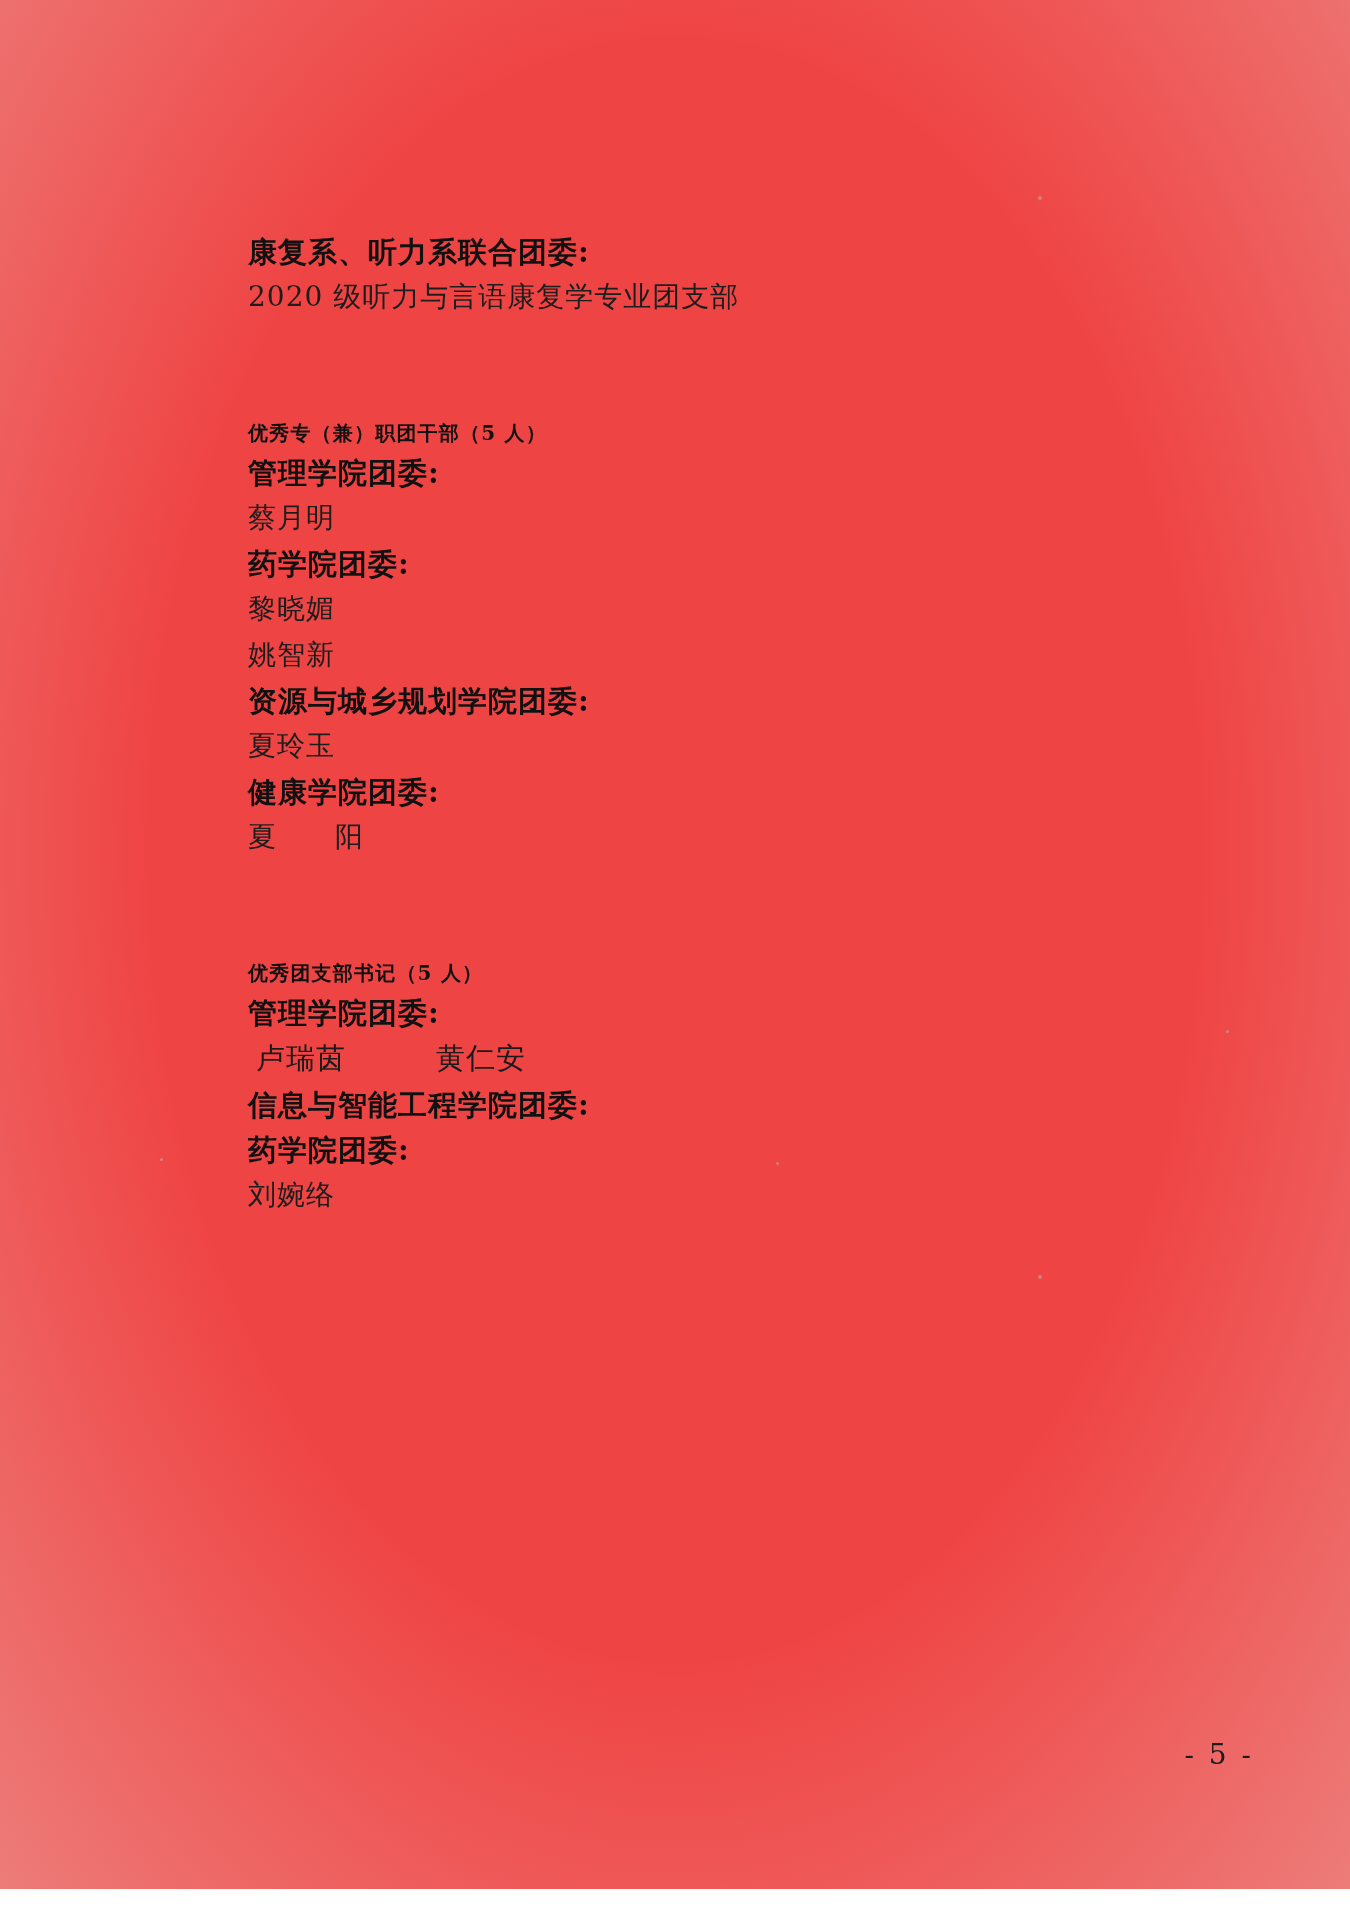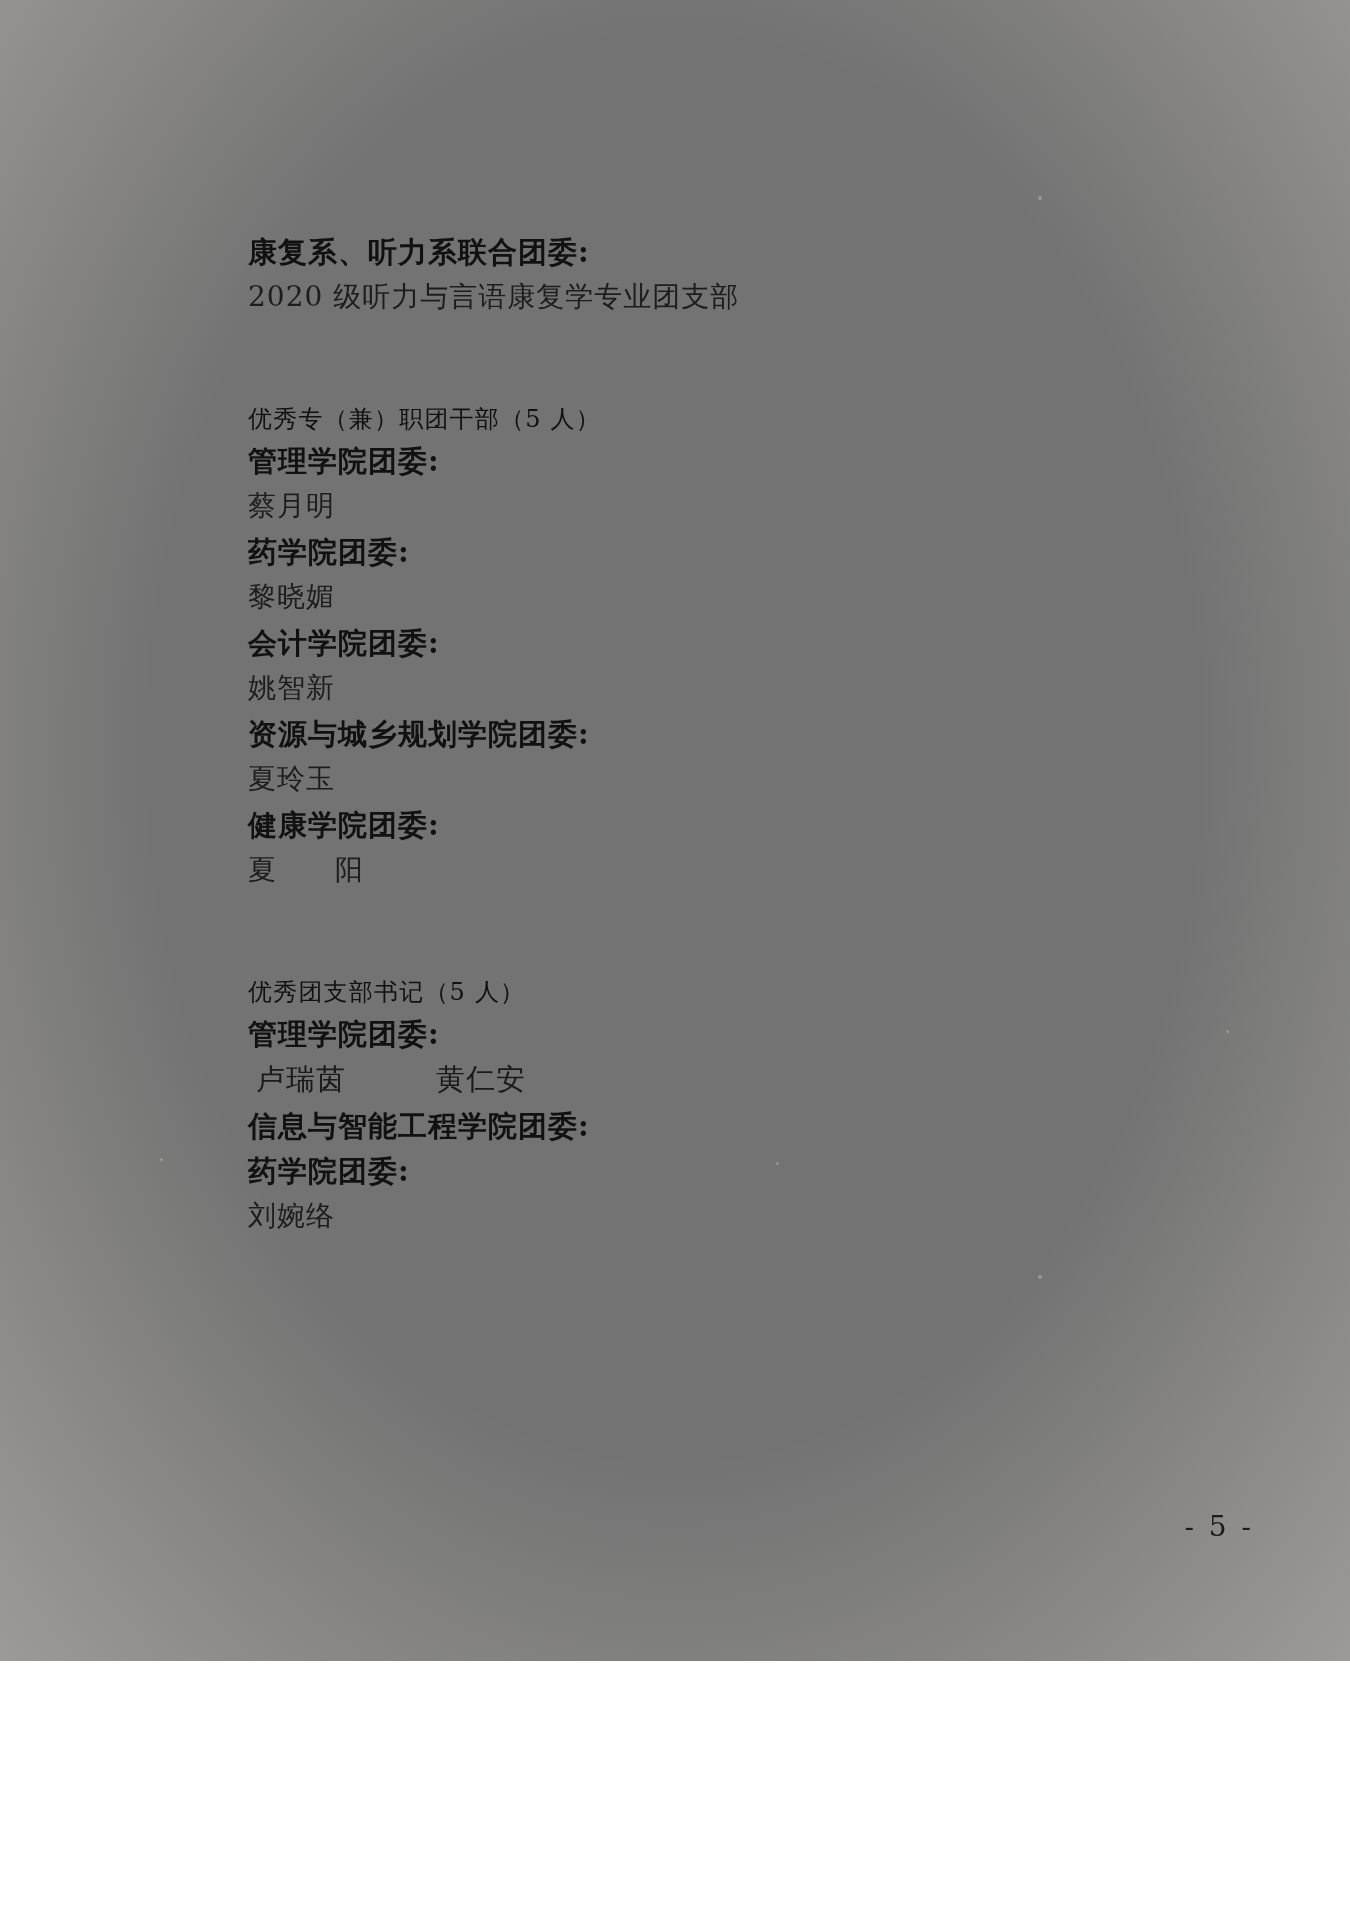--- a/index.html
+++ b/index.html
@@ -3,22 +3,22 @@
 <meta charset="utf-8">
 <style>
   html, body {
     margin: 0;
     padding: 0;
     background: #ffffff;
   }
   .page {
     position: relative;
     width: 1350px;
-    height: 1661px;
-    background: #737373;
+    height: 1889px;
+    background: #ef4444;
     overflow: hidden;
     font-family: "DejaVu Serif", serif;
     color: #1a1a1a;
   }
   
   .scan-tint {
     position: absolute;
     inset: 0;
     background:
       radial-gradient(ellipse at 50% 45%, rgba(255,255,255,0) 55%, rgba(232,228,220,0.35) 100%);
@@ -40,24 +40,24 @@
     white-space: pre;
     line-height: 1.0;
   }
   .name {
     font-size: 28px;
     letter-spacing: 1.0px;
     margin: 0 0 18px 0;
     color: #1d1d1d;
   }
   .section-title {
-    font-weight: normal;
-    font-size: 24px;
+    font-weight: bold;
+    font-size: 20px;
     letter-spacing: 1.2px;
-    margin: 0 0 16px 0;
+    margin: 16px 0 16px 0;
     color: #111;
   }
   .subhead {
     font-weight: bold;
     font-size: 29px;
     letter-spacing: 1.0px;
     margin: 0 0 16px 0;
     color: #111;
   }
   .gap-xl { height: 78px; }
@@ -103,21 +103,20 @@
 
     <div class="subsection">
       <p class="section-title line">优秀专（兼）职团干部（5 人）</p>
 
       <p class="subhead line">管理学院团委:</p>
       <p class="name line">蔡月明</p>
 
       <p class="subhead line">药学院团委:</p>
       <p class="name line">黎晓媚</p>
 
-      <p class="subhead line">会计学院团委:</p>
       <p class="name line">姚智新</p>
 
       <p class="subhead line">资源与城乡规划学院团委:</p>
       <p class="name line">夏玲玉</p>
 
       <p class="subhead line">健康学院团委:</p>
       <p class="name line">夏　　阳</p>
     </div>
 
     <div class="gap-xl"></div>

